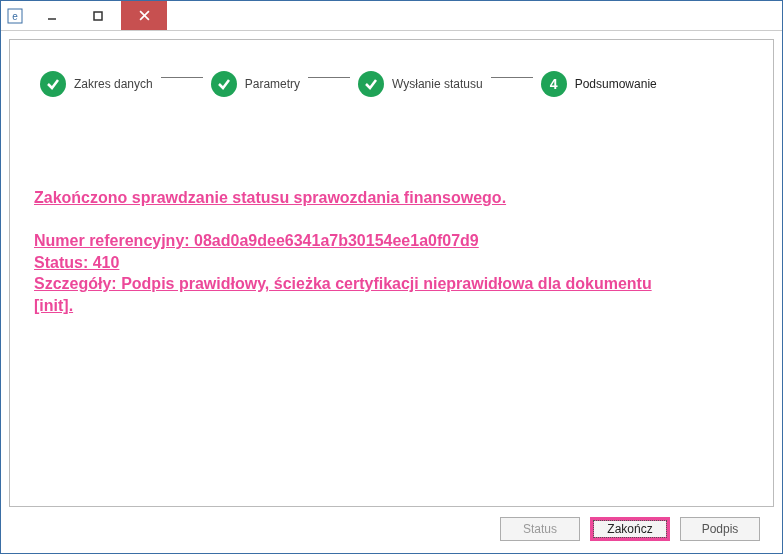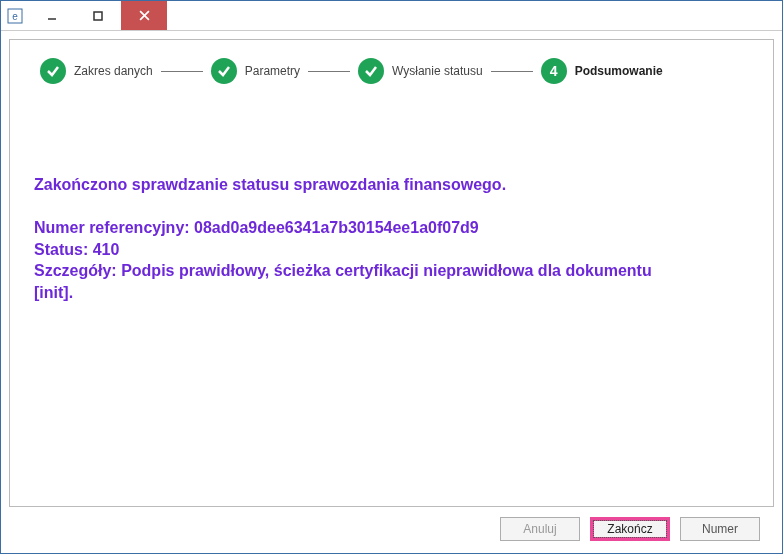--- a/index.html
+++ b/index.html
@@ -61,56 +61,58 @@
   .steps {
     display: flex;
     align-items: center;
     padding: 18px 30px 10px 30px;
     gap: 8px;
   }
   .step {
     display: flex;
     align-items: center;
     gap: 8px;
+    margin-top: 13px;
   }
   .step-circle {
     width: 26px; height: 26px;
     border-radius: 50%;
     background: #1fa357;
     display: flex;
     align-items: center;
     justify-content: center;
     color: #fff;
     font-weight: bold;
     font-size: 14px;
   }
   .step-label {
     font-size: 12px;
     color: #444;
   }
-  .step.active .step-label { font-weight: bold; color: #222; }
+  .step.active .step-label { font-weight: normal; color: #222; }
   .step-sep {
     width: 42px;
     height: 1px;
     background: #777;
     align-self: center;
   }
   .check-svg { width: 16px; height: 16px; }
 
   .content {
     flex: 1;
     padding: 80px 24px 20px 24px;
   }
   .msg {
     font-size: 16px;
     font-weight: bold;
-    color: #6d28d9;
+    color: #ec4899;
     line-height: 1.35;
     max-width: 640px;
     white-space: pre-line;
+    text-decoration: underline;
   }
 
   .footer {
     padding: 10px 14px 4px 14px;
     display: flex;
     justify-content: flex-end;
     gap: 10px;
   }
   .btn {
     min-width: 80px;
@@ -207,17 +209,17 @@
       <div class="msg">Zakończono sprawdzanie statusu sprawozdania finansowego.
 
 Numer referencyjny: 08ad0a9dee6341a7b30154ee1a0f07d9
 Status: 410
 Szczegóły: Podpis prawidłowy, ścieżka certyfikacji nieprawidłowa dla dokumentu [init].</div>
     </div>
 
   </div>
 
   <div class="footer">
-    <button class="btn" disabled="">Anuluj</button>
+    <button class="btn" disabled="">Status</button>
     <button class="btn default">Zakończ</button>
-    <button class="btn">Numer</button>
+    <button class="btn">Podpis</button>
   </div>
 </div>
 
 </body></html>

